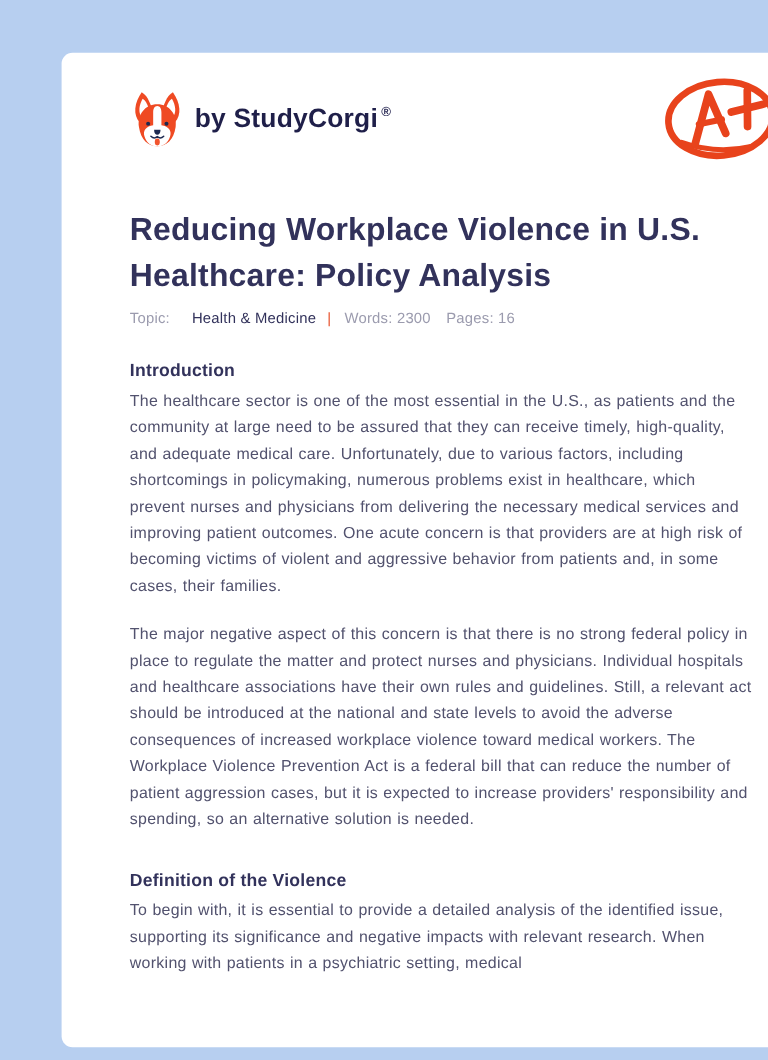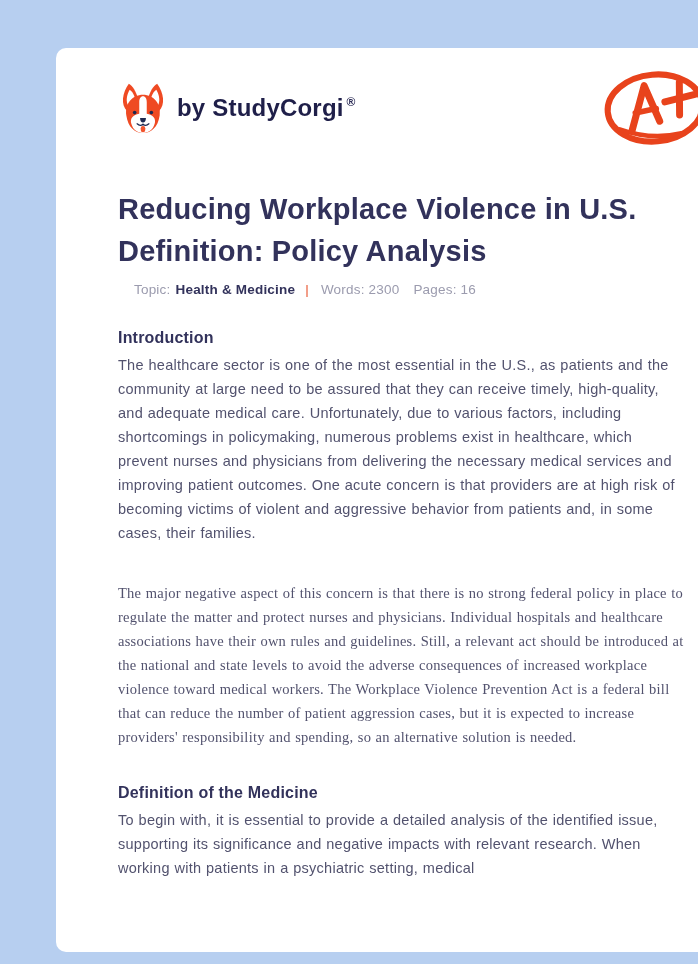--- a/index.html
+++ b/index.html
@@ -59,26 +59,26 @@
     color: #32325b;
   }
   .meta {
     margin-top: 10px;
     font-size: 13.5px;
     letter-spacing: 0.2px;
     color: #9b9bae;
     display: flex;
     align-items: center;
   }
-  .meta .topic-label { color: #9b9bae; margin-left: 16px; }
+  .meta .topic-label { color: #9b9bae; }
   .meta .topic-link {
     color: #32325b;
-    font-weight: 700;
+    font-weight: 400;
     text-decoration: none;
-    margin-left: 5px;
+    margin-left: 20px;
     cursor: pointer;
   }
   .meta .sep {
     color: #e8542f;
     margin: 0 12px 0 10px;
   }
   .meta .words { color: #9b9bae; }
   .meta .pages { color: #9b9bae; margin-left: 14px; }
   
   h2.section-heading {
@@ -90,21 +90,21 @@
     color: #32325b;
   }
   p.body-par {
     margin-top: 3px;
     font-size: 14.5px;
     line-height: 24px;
     letter-spacing: 0.25px;
     word-spacing: 0.5px;
     color: #52526e;
   }
-  p.body-par + p.body-par { margin-top: 36px; font-family: Liberation Serif, serif; }
+  p.body-par + p.body-par { margin-top: 20px; }
   section + section h2.section-heading { margin-top: 32px; }
 </style>
 </head>
 <body>
 
 <div class="card">
 
   <header class="card-header">
     <a class="logo">
       <span class="logo-icon">
@@ -140,35 +140,35 @@
           <path d="M28 64 L47 17 L59 57" stroke-width="7.5"></path>
           <path d="M34 45 L57 43" stroke-width="6"></path>
           <path d="M67 37 L100 33" stroke-width="7.5"></path>
           <path d="M85 18 L81 53" stroke-width="7.5"></path>
         </g>
       </svg>
     </span>
   </header>
 
   <main>
-    <h1 class="doc-title">Reducing Workplace Violence in U.S. Definition: Policy Analysis</h1>
+    <h1 class="doc-title">Reducing Workplace Violence in U.S. Healthcare: Policy Analysis</h1>
 
     <div class="meta">
       <span class="topic-label">Topic:</span>
       <a class="topic-link">Health &amp; Medicine</a>
       <span class="sep">|</span>
       <span class="words">Words: 2300</span>
       <span class="pages">Pages: 16</span>
     </div>
 
     <section>
       <h2 class="section-heading">Introduction</h2>
       <p class="body-par">The healthcare sector is one of the most essential in the U.S., as patients and the community at large need to be assured that they can receive timely, high-quality, and adequate medical care. Unfortunately, due to various factors, including shortcomings in policymaking, numerous problems exist in healthcare, which prevent nurses and physicians from delivering the necessary medical services and improving patient outcomes. One acute concern is that providers are at high risk of becoming victims of violent and aggressive behavior from patients and, in some cases, their families.</p>
       <p class="body-par">The major negative aspect of this concern is that there is no strong federal policy in place to regulate the matter and protect nurses and physicians. Individual hospitals and healthcare associations have their own rules and guidelines. Still, a relevant act should be introduced at the national and state levels to avoid the adverse consequences of increased workplace violence toward medical workers. The Workplace Violence Prevention Act is a federal bill that can reduce the number of patient aggression cases, but it is expected to increase providers' responsibility and spending, so an alternative solution is needed.</p>
     </section>
 
     <section>
-      <h2 class="section-heading">Definition of the Medicine</h2>
+      <h2 class="section-heading">Definition of the Violence</h2>
       <p class="body-par">To begin with, it is essential to provide a detailed analysis of the identified issue, supporting its significance and negative impacts with relevant research. When working with patients in a psychiatric setting, medical</p>
     </section>
   </main>
 
 </div>
 
 </body></html>

